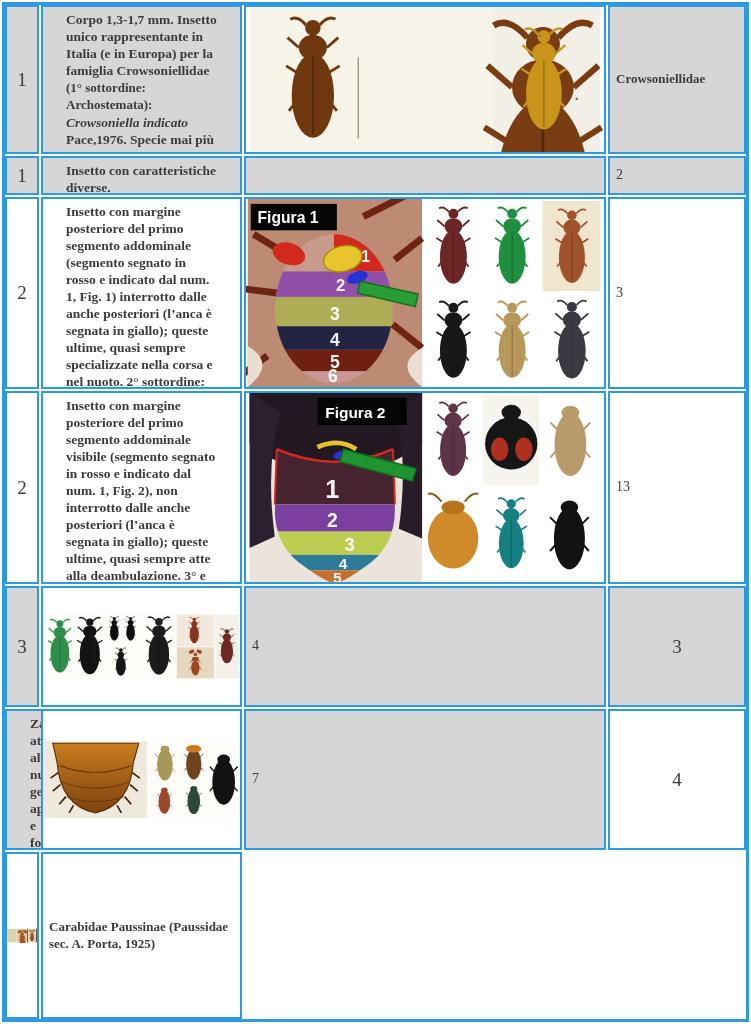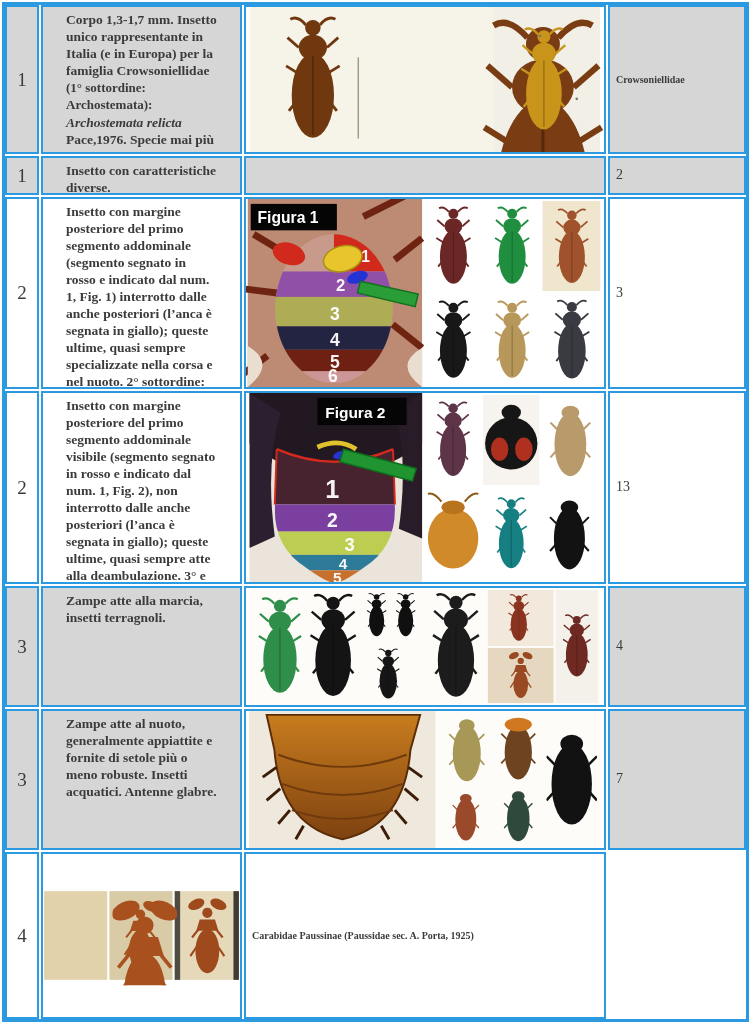--- a/index.html
+++ b/index.html
@@ -18,21 +18,21 @@
     gap:2px;background:#ffffff;
   }
   .c{border:2px solid var(--blue);overflow:hidden}
   .g{background:var(--gray)}
   .w{background:#ffffff}
   .numcell{display:flex;align-items:center;justify-content:center;font-size:19px;font-weight:400}
   .desc{display:flex;align-items:flex-start;padding:4px 23px;font-size:13.5px;font-weight:700;line-height:1.26}
   .desc .inner{width:100%}
   .desc .small{font-size:13px}
   .desc .ital{font-style:italic}
-  .res{display:flex;align-items:center;padding:3px 6px;font-size:10px;line-height:1.3}
+  .res{display:flex;align-items:center;padding:3px 6px;font-size:13px;line-height:1.3}
   .res.numres{font-weight:400;font-size:14px}
   .res.famres{font-weight:700}
   .img{position:relative;padding:0}
   .img svg{display:block;width:100%;height:100%}
   .figlabel{font-family:"Liberation Sans",sans-serif;font-weight:700;fill:#ffffff}
   .segnum{font-family:"Liberation Sans",sans-serif;font-weight:700;fill:#ffffff;opacity:.95}
 </style>
 </head>
 <body>
 
@@ -83,21 +83,21 @@
     </symbol>
   </defs>
 </svg>
 
 <div class="tbl">
 
   <div class="c g numcell">1</div>
   <div class="c g desc">
     <div class="inner">
       <span>Corpo 1,3-1,7 mm. Insetto unico rappresentante in Italia (e in Europa) per la famiglia Crowsoniellidae</span><br>
-      <span class="small">(1° sottordine: Archostemata): </span><span class="ital">Archostemata relicta</span><span> Pace,1976. Specie mai più ritrovata a seguito della sua acquatici.</span>
+      <span class="small">(1° sottordine: Archostemata): </span><span class="ital">Crowsoniella indicato</span><span> Pace,1976. Specie mai più ritrovata a seguito della sua acquatici.</span>
     </div>
   </div>
   <div class="c w img">
     <svg viewBox="0 0 362 150">
       <rect width="362" height="150" fill="#f6f3e9"></rect>
       <rect x="252" width="110" height="150" fill="#f2efe6"></rect>
       <use href="#sb" x="32" y="4" width="66" height="140" style="color:#70380f"></use>
       <line x1="112" y1="52" x2="112" y2="136" stroke="#9a9a8a" stroke-width="1.5"></line>
       <svg x="122" y="0" width="128" height="150" viewBox="0 0 40 47">
         <use href="#sb" width="40" height="96" style="color:#7a3c12"></use>
@@ -228,23 +228,20 @@
         <ellipse cx="210" cy="118" rx="12" ry="7" fill="#b8741c"></ellipse>
         <path d="M198,112 Q190,102 184,104 M222,112 Q230,102 236,104" stroke="#8a5a14" stroke-width="2" fill="none"></path>
         <use href="#sb" x="253" y="100" width="34" height="90" style="color:#157f82"></use>
         <use href="#sw" x="306" y="106" width="48" height="80" style="color:#121212"></use>
       </g>
     </svg>
   </div>
   <div class="c w res numres">13</div>
 
   <div class="c g numcell">3</div>
-  <div class="c g desc">
-    <div class="inner"><span>Zampe atte alla marcia, insetti terragnoli.</span></div>
-  </div>
   <div class="c w img">
     <svg viewBox="0 0 362 121">
       <rect width="362" height="121" fill="#fdfcf9"></rect>
       <rect x="246" y="2" width="68" height="58" fill="#f2e9dc"></rect>
       <rect x="246" y="62" width="68" height="57" fill="#e6d8c0"></rect>
       <rect x="316" y="2" width="44" height="117" fill="#f4f1ea"></rect>
       <use href="#sb" x="8" y="4" width="46" height="112" style="color:#2f8f4a"></use>
       <use href="#sb" x="58" y="1" width="56" height="118" style="color:#141414"></use>
       <use href="#sb" x="118" y="3" width="26" height="50" style="color:#101010"></use>
       <use href="#sb" x="148" y="3" width="26" height="50" style="color:#101010"></use>

